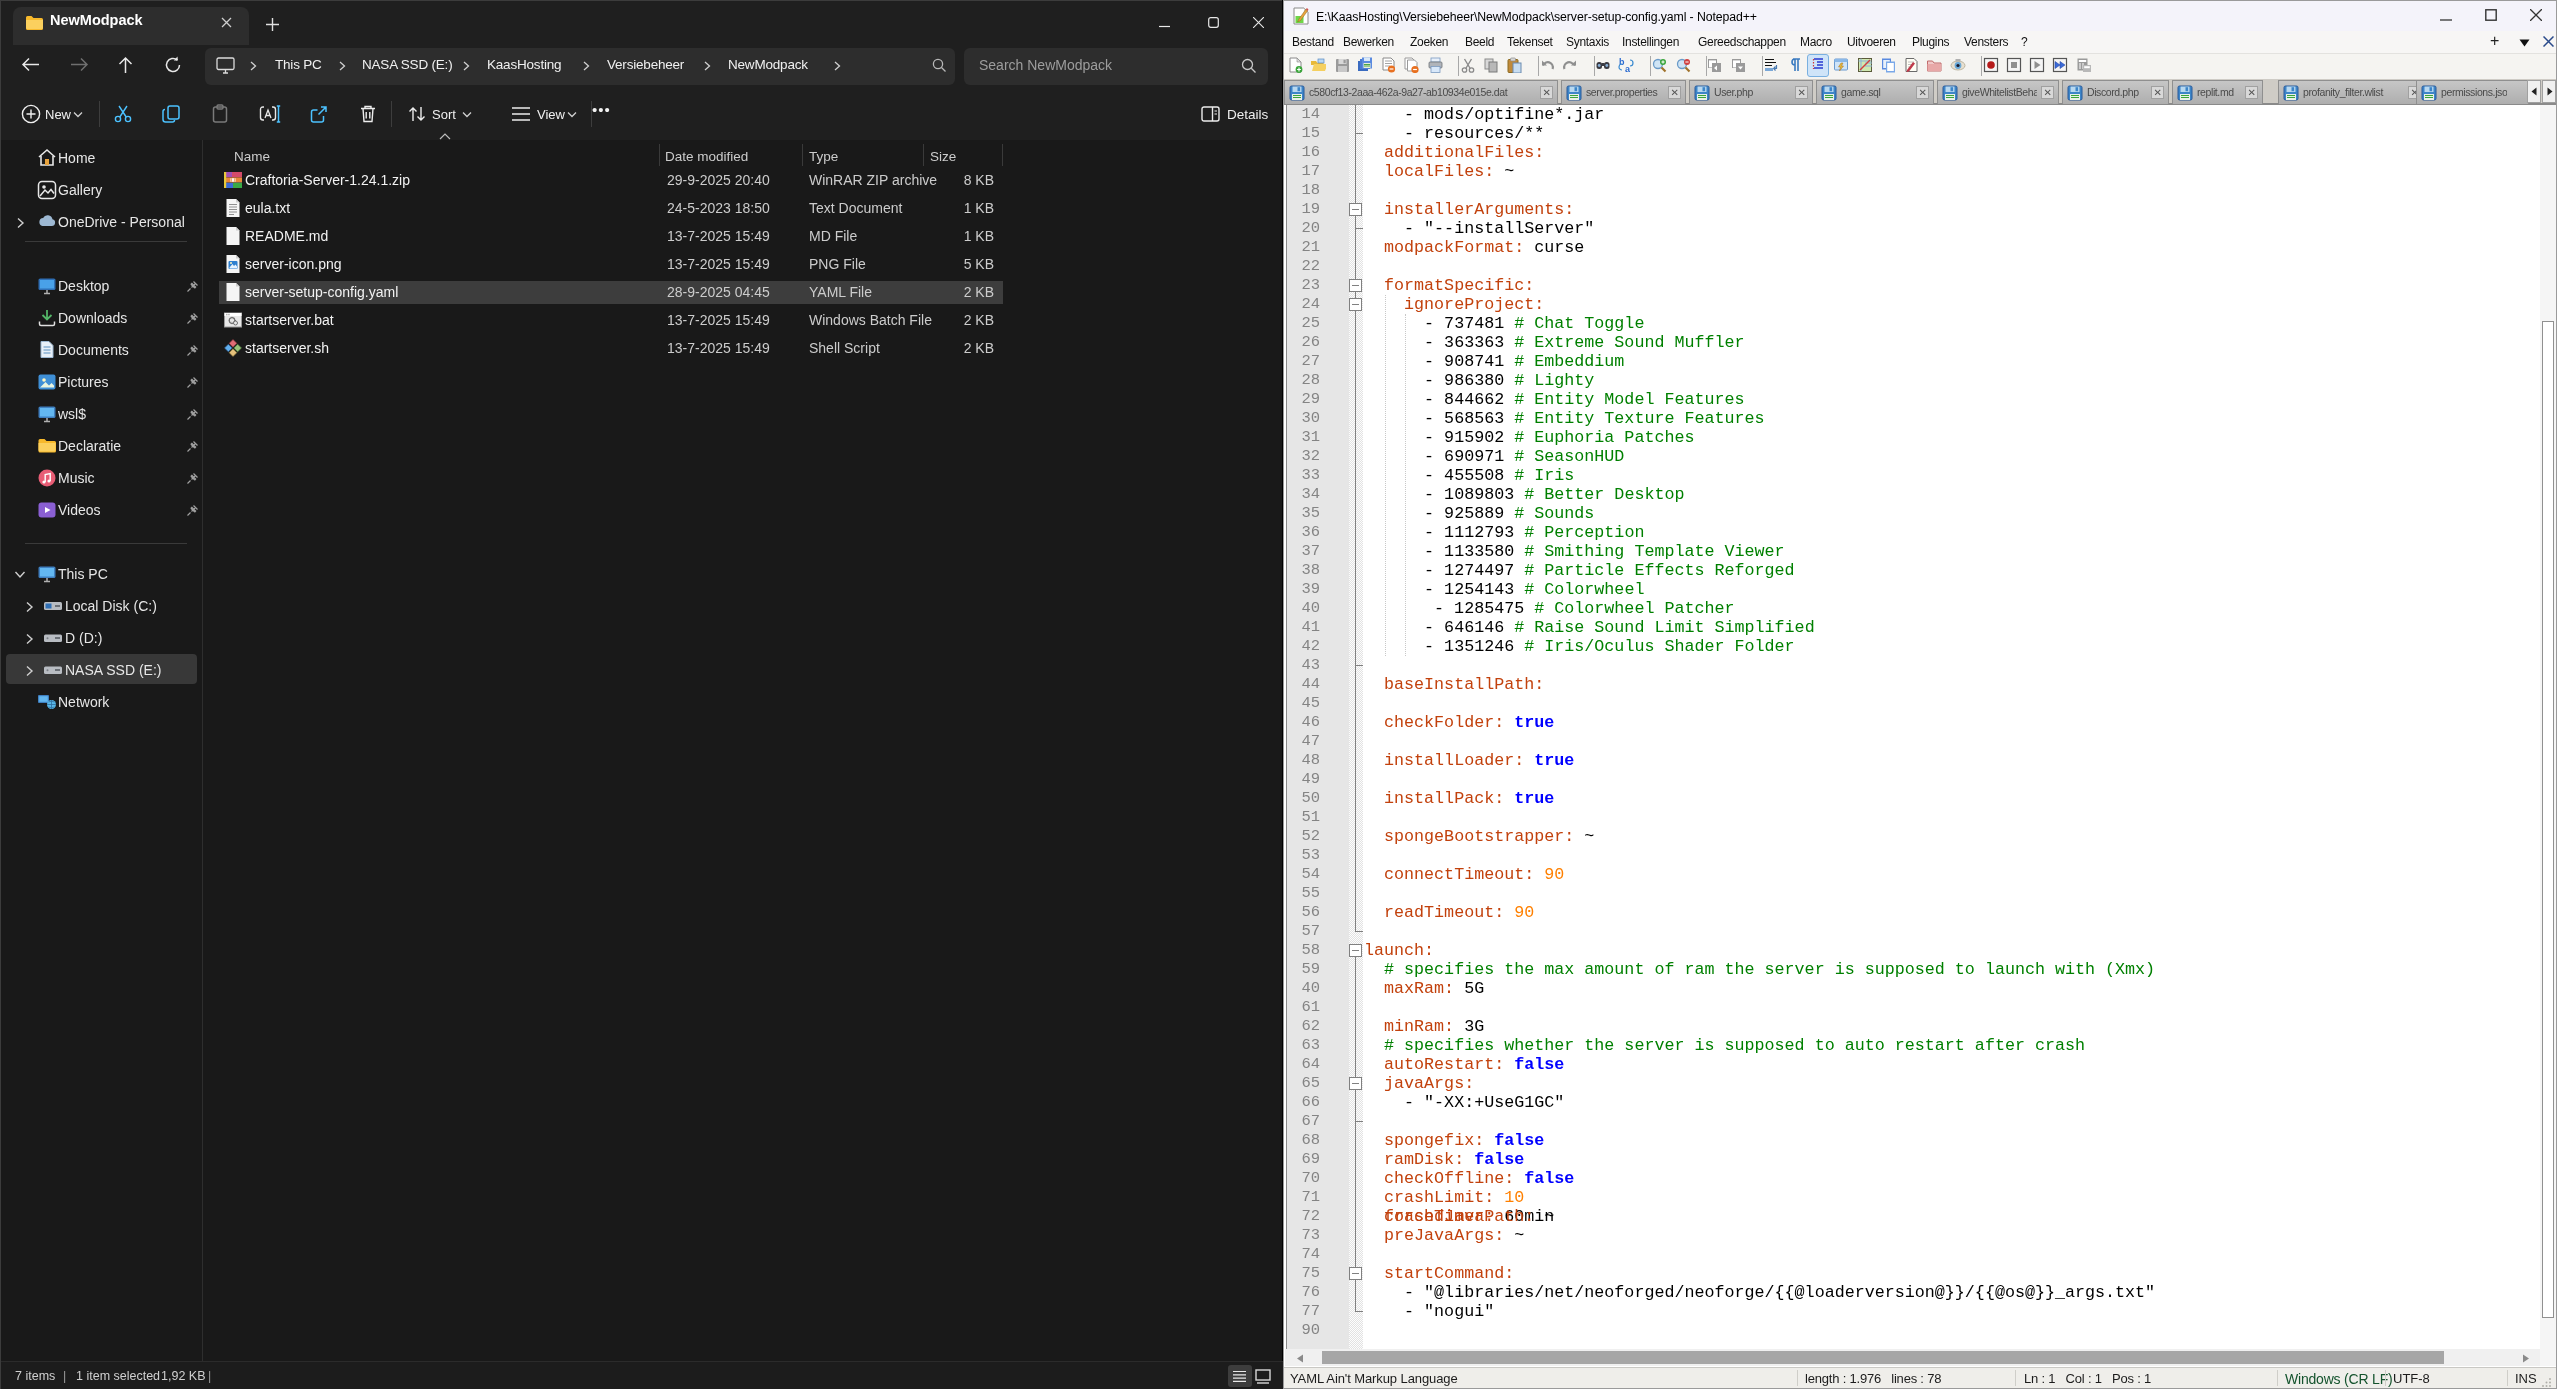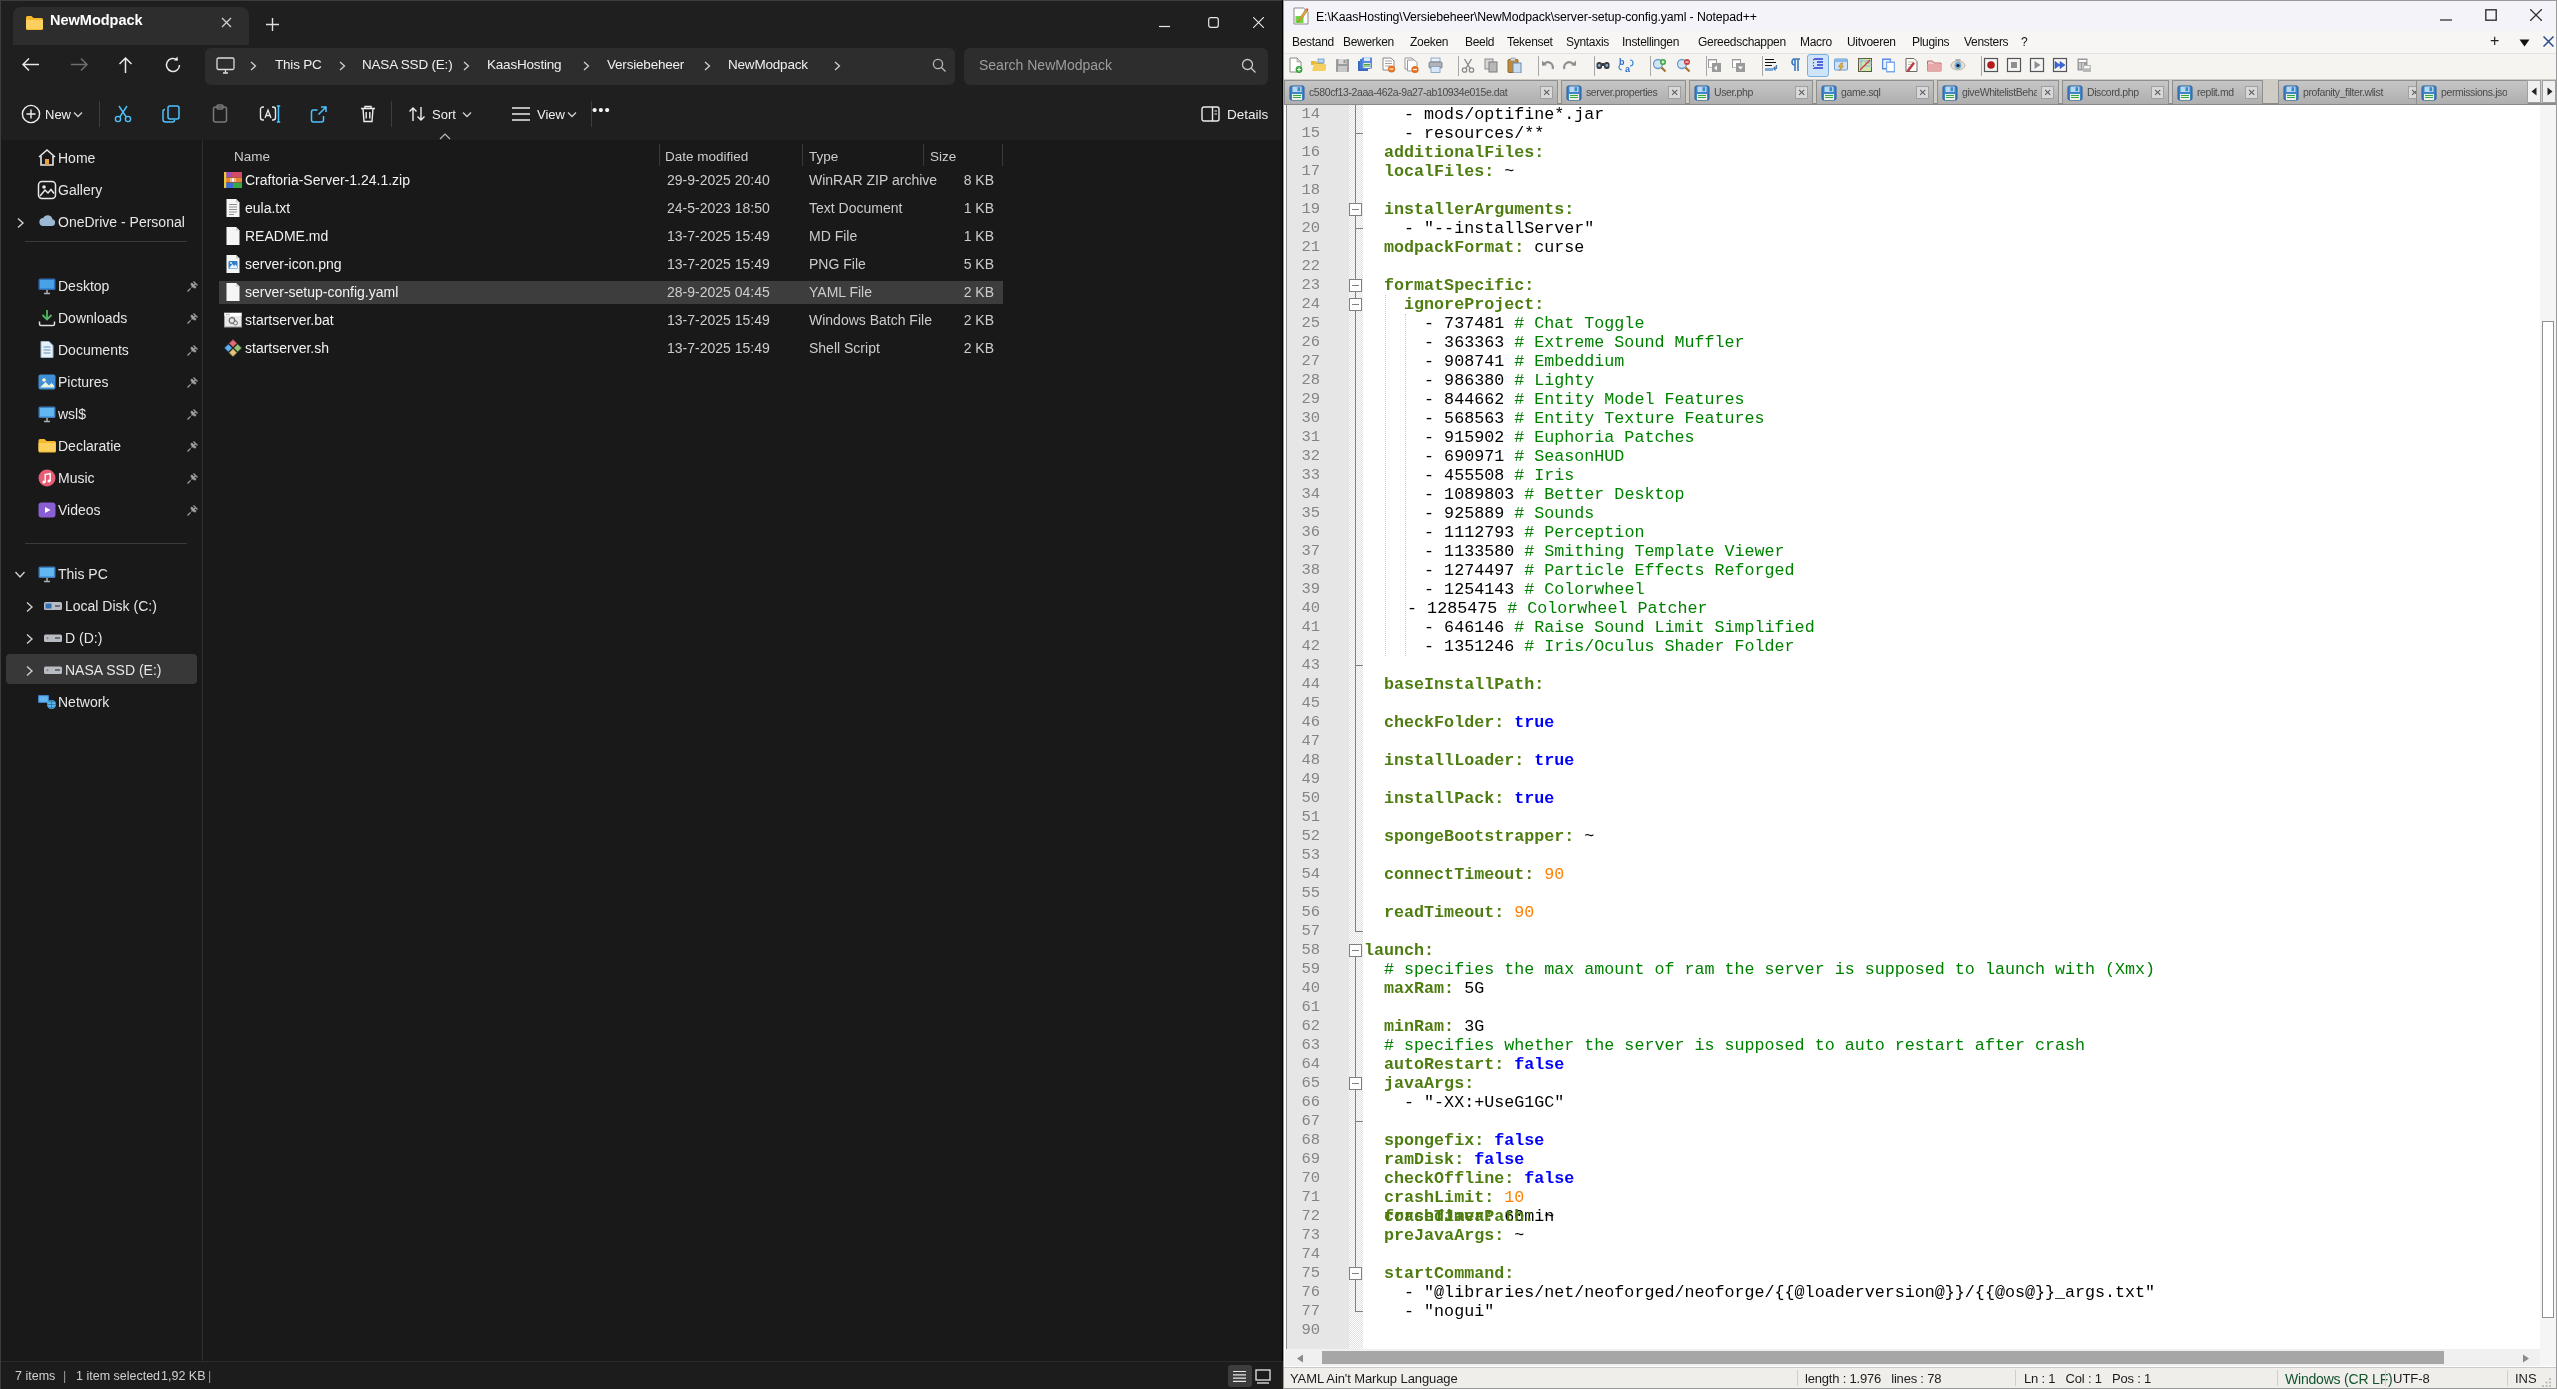--- a/index.html
+++ b/index.html
@@ -27,21 +27,21 @@
 .toolsep{position:absolute;top:3px;width:1px;height:20px;background:#a8a8a8}
 .tabbar{position:absolute;left:0;top:78px;width:100%;height:26px;background:#cfccc6;border-bottom:2px solid #8a8a8a}
 .ntab{position:absolute;top:79px;height:24px;background:linear-gradient(180deg,#c6c6c6,#aeaeae);border:1px solid #8f8f8f;border-bottom:none;color:#4a4a4a;font-size:10.5px;letter-spacing:-0.4px;overflow:hidden;white-space:nowrap}
 .ntab .tx{position:absolute;left:24px;right:21px;top:5px;overflow:hidden;white-space:nowrap}
 .closebox{position:absolute;top:5px;width:13px;height:13px;background:#d8d8d8;border:1px solid #a0a0a0;color:#555;font-size:10px;line-height:11px;text-align:center}
 
 .edmargin{position:absolute;left:3px;top:104px;width:62px;height:1244px;background:#e6e6e6}
 .foldmargin{position:absolute;left:65px;top:104px;width:14px;height:1244px;background-color:#fdfdfd;background-image:linear-gradient(45deg,#e2e2e2 25%,transparent 25%,transparent 75%,#e2e2e2 75%),linear-gradient(45deg,#e2e2e2 25%,transparent 25%,transparent 75%,#e2e2e2 75%);background-size:2px 2px;background-position:0 0,1px 1px}
 .edline{position:absolute;white-space:pre;font-family:"Liberation Mono",monospace;font-size:16.7px;line-height:19px;color:#000}
 .lnum{position:absolute;width:33px;text-align:right;font-family:"Liberation Mono",monospace;font-size:15.5px;line-height:19px;color:#848484}
-.k{color:#4d7c0f;font-weight:bold}
+.k{color:#c2410c;font-weight:normal}
 .c{color:#008000}
 .n{color:#ff8000}
 .b{color:#0000ff;font-weight:bold}
 .fold{position:absolute}
 .nppstatus{position:absolute;left:0;top:1366px;width:1272px;height:21px;background:#efeeea;border-top:1px solid #c9c8c4}
 .vsep{position:absolute;top:3px;width:1px;height:16px;background:#cfcec9}
 svg{display:block}
 </style></head><body>
 <div id="exp">
     <div class="chrome"></div>
@@ -844,21 +844,21 @@
     <div class="fold" style="left:71px;top:541px;width:1px;height:19px;background:#808080"></div>
     <div class="edline" style="left:80px;top:541px">      - 1133580 <span class="c"># Smithing Template Viewer</span></div>
     <div class="lnum" style="left:3px;top:560px">38</div>
     <div class="fold" style="left:71px;top:560px;width:1px;height:19px;background:#808080"></div>
     <div class="edline" style="left:80px;top:560px">      - 1274497 <span class="c"># Particle Effects Reforged</span></div>
     <div class="lnum" style="left:3px;top:579px">39</div>
     <div class="fold" style="left:71px;top:579px;width:1px;height:19px;background:#808080"></div>
     <div class="edline" style="left:80px;top:579px">      - 1254143 <span class="c"># Colorwheel</span></div>
     <div class="lnum" style="left:3px;top:598px">40</div>
     <div class="fold" style="left:71px;top:598px;width:1px;height:19px;background:#808080"></div>
-    <div class="edline" style="left:63px;top:598px">      - 1285475 <span class="c"># Colorwheel Patcher</span></div>
+    <div class="edline" style="left:90px;top:598px">      - 1285475 <span class="c"># Colorwheel Patcher</span></div>
     <div class="lnum" style="left:3px;top:617px">41</div>
     <div class="fold" style="left:71px;top:617px;width:1px;height:19px;background:#808080"></div>
     <div class="edline" style="left:80px;top:617px">      - 646146 <span class="c"># Raise Sound Limit Simplified</span></div>
     <div class="lnum" style="left:3px;top:636px">42</div>
     <div class="fold" style="left:71px;top:636px;width:1px;height:19px;background:#808080"></div>
     <div class="edline" style="left:80px;top:636px">      - 1351246 <span class="c"># Iris/Oculus Shader Folder</span></div>
     <div class="lnum" style="left:3px;top:655px">43</div>
     <div class="fold" style="left:71px;top:655px;width:1px;height:19px;background:#808080"></div>
     <div class="fold" style="left:71px;top:664px;width:8px;height:1px;background:#808080"></div>
     <div class="lnum" style="left:3px;top:674px">44</div>

